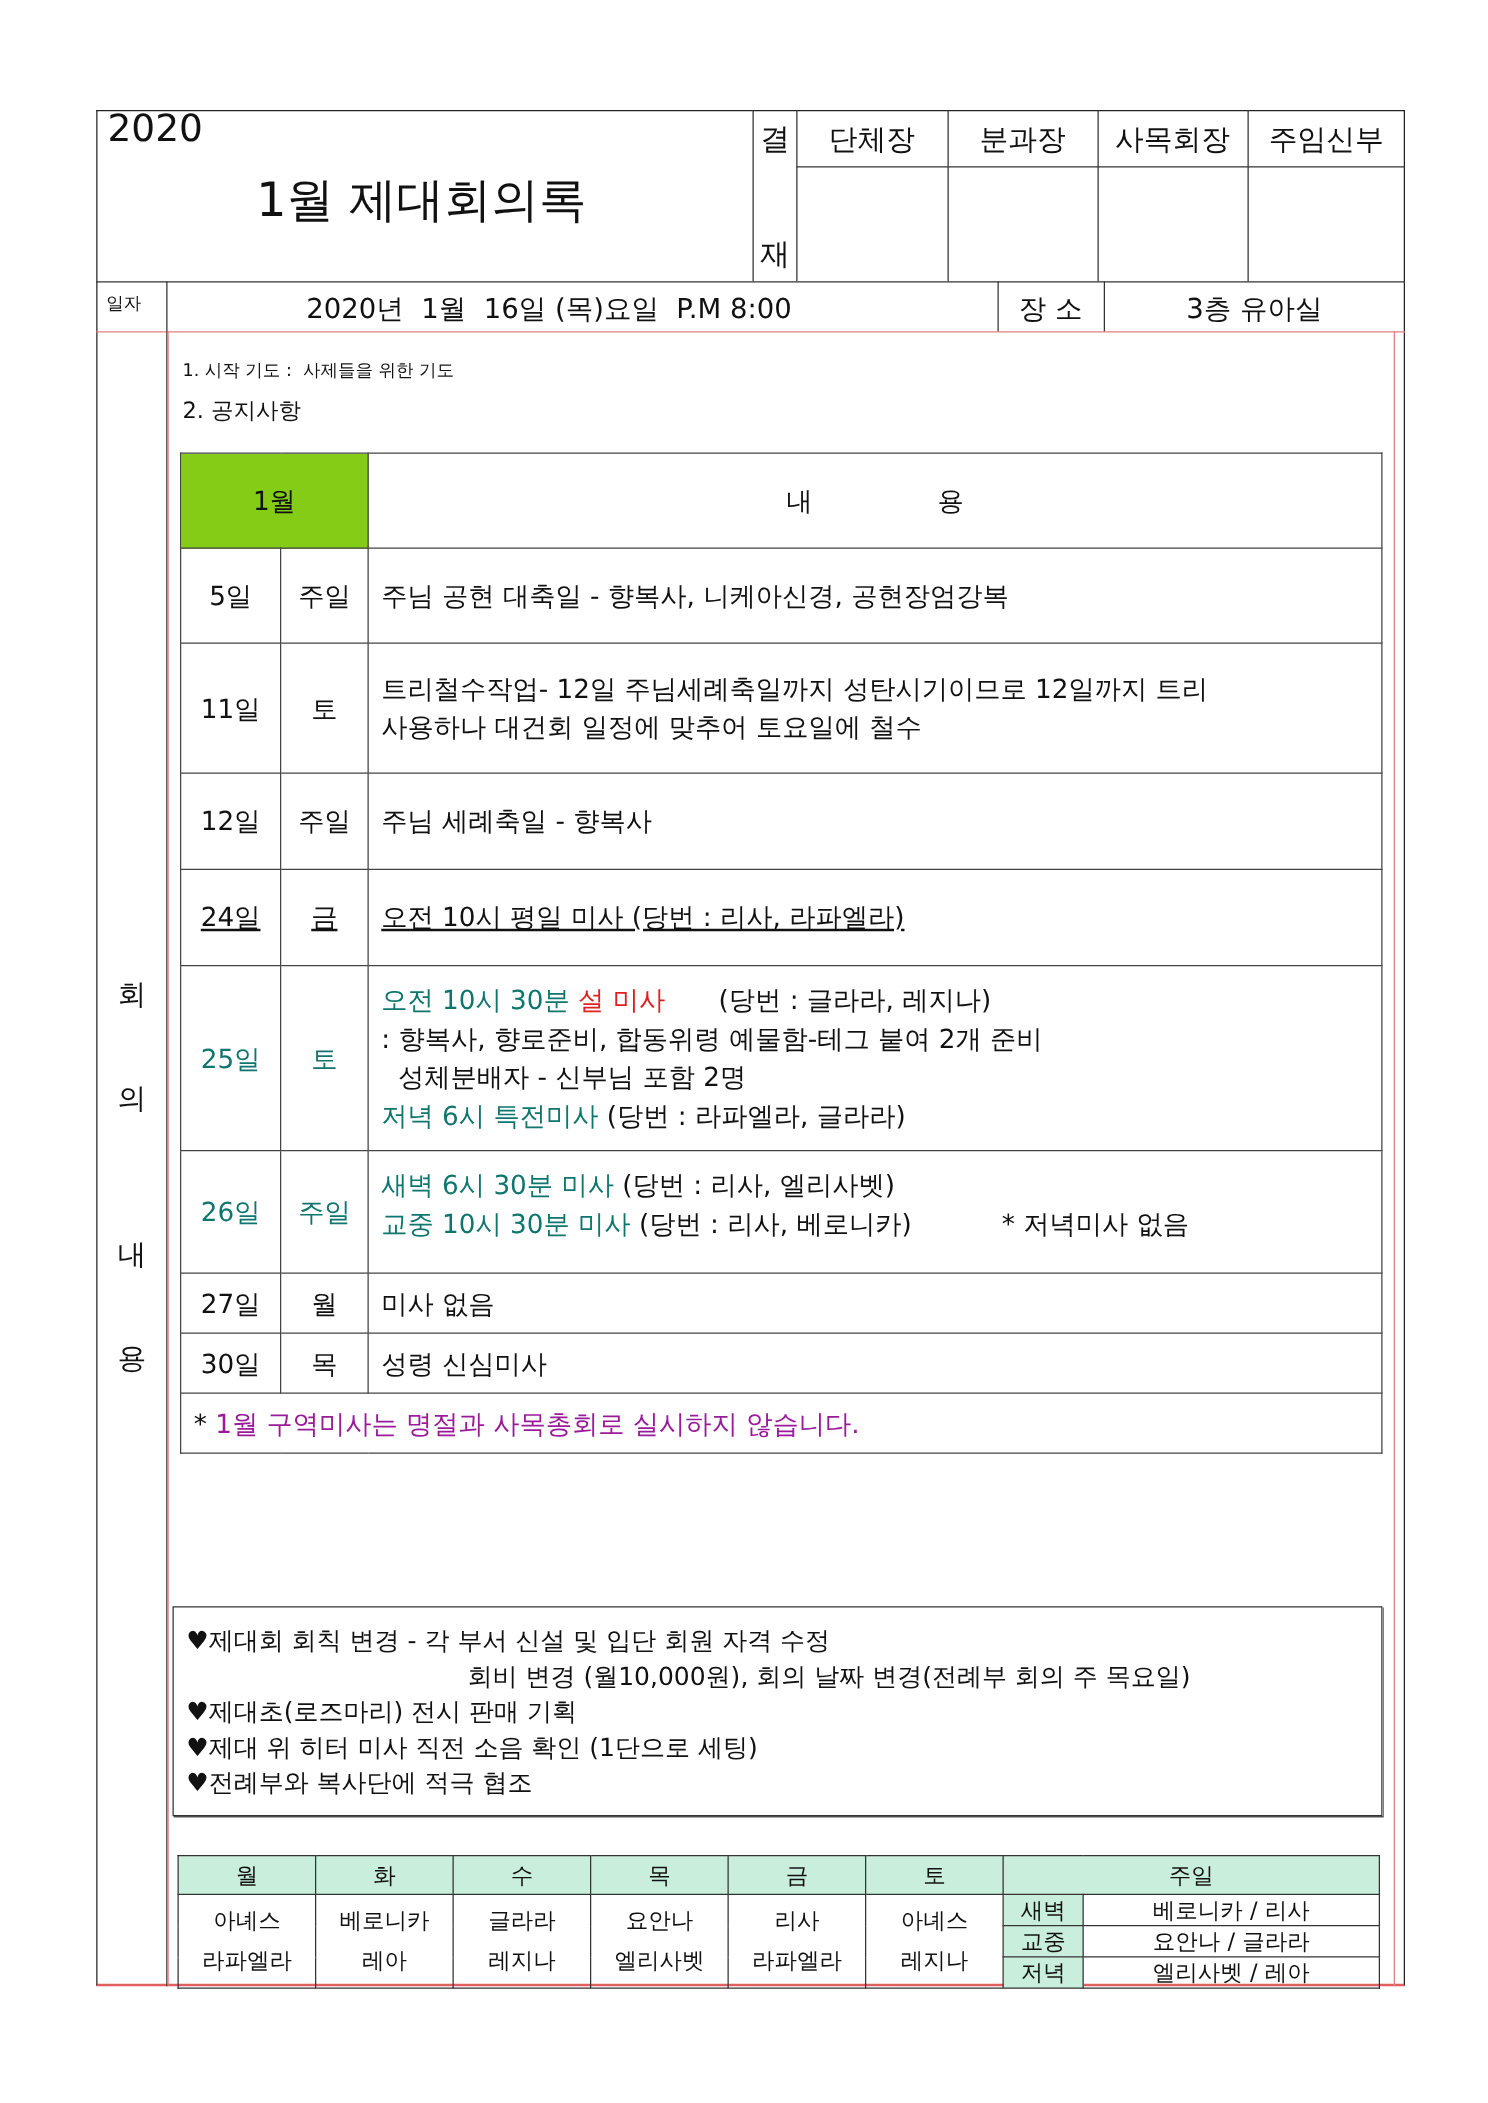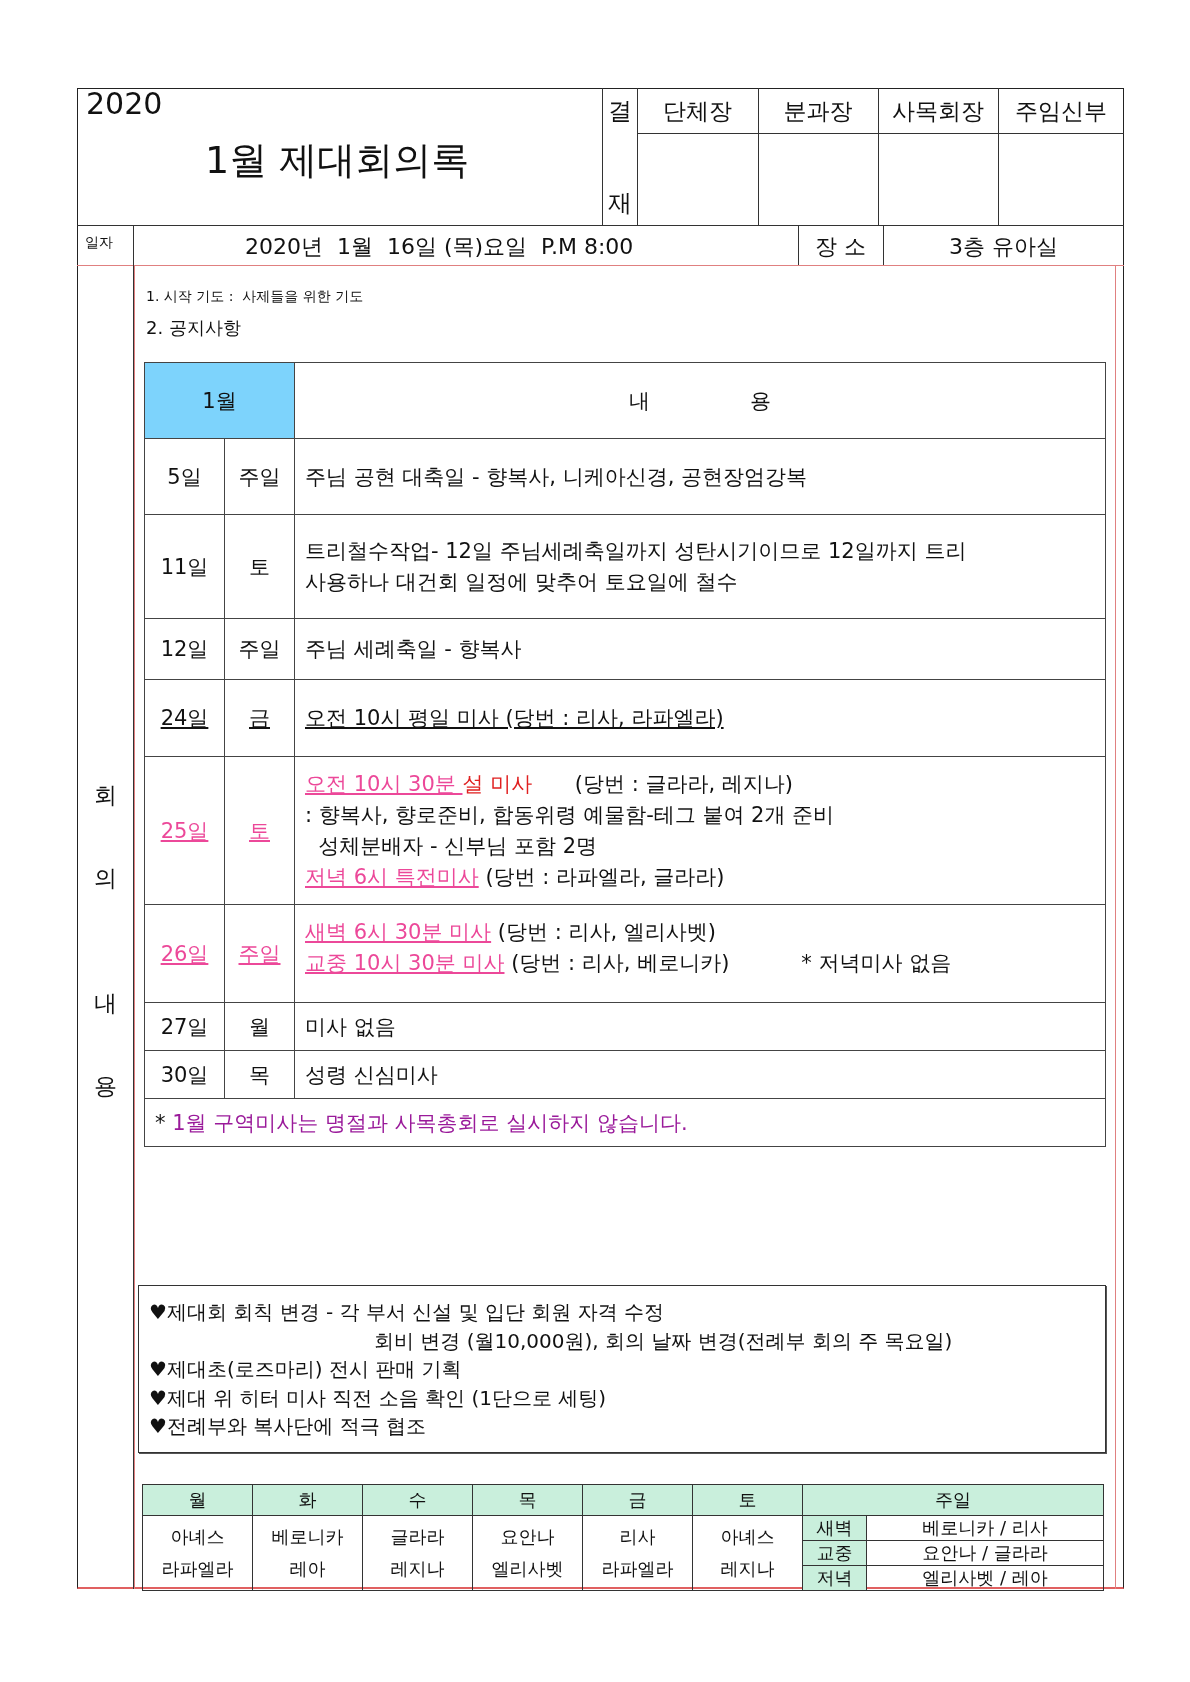--- a/index.html
+++ b/index.html
@@ -8,21 +8,21 @@
   .outer { left:77px; top:88px; width:1047px; height:1501px; border:1px solid #222; border-bottom:2px solid #e06060; }
   .hline { position:absolute; height:1px; background:#333; }
   .vline { position:absolute; width:1px; background:#333; }
   .red-v { position:absolute; width:1px; background:#e08080; }
   .t { position:absolute; white-space:nowrap; }
   .center { text-align:center; }
   table { border-collapse:collapse; }
   .sched { position:absolute; left:144px; top:362px; width:962px; font-size:21px; }
   .sched td { border:1px solid #444; padding:0 10px; vertical-align:middle; }
   .sched td.c { text-align:center; padding:0; }
-  .blue { color:#ec4899;text-decoration:underline; }
+  .blue { color:#0f766e; }
   .red { color:#e02020; }
   .purple { color:#9a1a9a; }
   .memo { position:absolute; left:138px; top:1285px; width:968px; height:168px; border:1px solid #333; box-shadow:1px 1px 0 #555; font-size:20px; line-height:28.5px; padding:12px 10px; box-sizing:border-box; }
   .duty { position:absolute; left:142px; top:1484px; width:962px; font-size:18px; }
   .duty td { border:1px solid #333; text-align:center; vertical-align:middle; padding:0; }
   .duty .hd { background:#c9efdc; height:30px; }
   .duty .sub { background:#c9efdc; }
 </style>
 </head>
 <body>
@@ -70,37 +70,37 @@
 <div class="t" style="left:146px; top:316px; font-size:18px;">2. 공지사항</div>
 
 <table class="sched">
   <colgroup>
       <col style="width:80px">
       <col style="width:70px">
       <col>
     </colgroup>
   <tbody>
       <tr style="height:76px;">
-    <td class="c" colspan="2" style="background:#7dd3fc;">1월</td>
+    <td class="c" colspan="2" style="background:#84cc16;">1월</td>
     <td class="c" style="white-space:pre;">내               용</td>
   </tr>
   <tr style="height:76px;">
     <td class="c">5일</td>
     <td class="c">주일</td>
     <td>주님 공현 대축일 - 향복사, 니케아신경, 공현장엄강복</td>
   </tr>
   <tr style="height:104px;">
     <td class="c">11일</td>
     <td class="c">토</td>
     <td style="line-height:31px;">
           <div>트리철수작업- 12일 주님세례축일까지 성탄시기이므로 12일까지 트리</div>
           <div>사용하나 대건회 일정에 맞추어 토요일에 철수</div>
         </td>
   </tr>
-  <tr style="height:61px;">
+  <tr style="height:77px;">
     <td class="c">12일</td>
     <td class="c">주일</td>
     <td>주님 세례축일 - 향복사</td>
   </tr>
   <tr style="height:77px;text-decoration:underline;">
     <td class="c">24일</td>
     <td class="c">금</td>
     <td>오전 10시 평일 미사 (당번 : 리사, 라파엘라)</td>
   </tr>
   <tr style="height:148px;">

